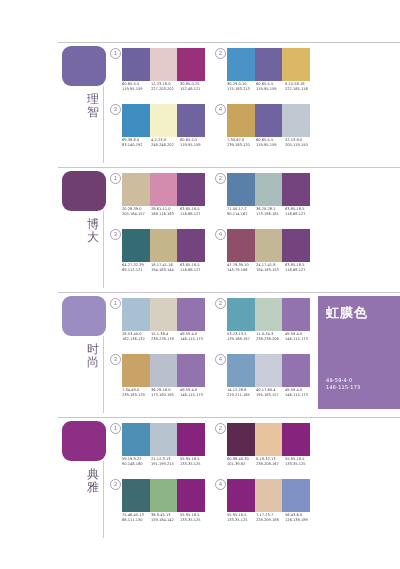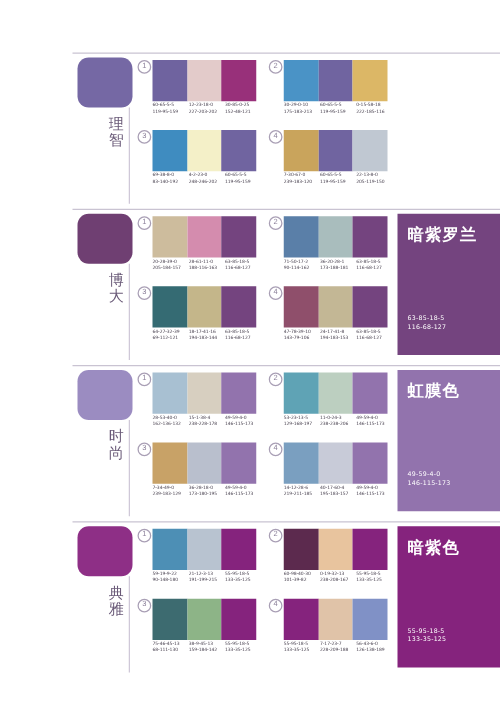--- a/index.html
+++ b/index.html
@@ -230,25 +230,20 @@
             <div class="codecell">
               <span class="c1">24-17-41-8</span>
               <span class="c2">194-183-153</span>
             </div>
             <div class="codecell">
               <span class="c1">63-85-18-5</span>
               <span class="c2">116-68-127</span>
             </div>
           </div>
         </div>
-        <div class="panel" style="top: 4px; height: 113px; background: rgb(116, 68, 127);">
-          <div class="pname">暗紫罗兰</div>
-          <div class="pc1" style="top: 81px;">63-85-18-5</div>
-          <div class="pc2" style="top: 88px;">116-68-127</div>
-        </div>
       </div>
       <div class="section" style="top: 292px; height: 125px;">
         <div class="sec-rule" style="top: 0px;"></div>
         <div class="tab" style="left: 62px; top: 4px; background: rgb(155, 140, 193);"></div>
         <div class="vline" style="left: 103px; top: 44px; height: 77px;"></div>
         <div class="vlabel" style="left: 84px; top: 50.5px;">
           <span>时</span>
           <span>尚</span>
         </div>
         <div class="group" style="left: 110px; top: 6px;">
@@ -434,20 +429,15 @@
             <div class="codecell">
               <span class="c1">7-17-23-7</span>
               <span class="c2">228-209-188</span>
             </div>
             <div class="codecell">
               <span class="c1">56-43-6-0</span>
               <span class="c2">126-138-189</span>
             </div>
           </div>
         </div>
-        <div class="panel" style="top: 4px; height: 113px; background: rgb(133, 35, 125);">
-          <div class="pname">暗紫色</div>
-          <div class="pc1" style="top: 81px;">55-95-18-5</div>
-          <div class="pc2" style="top: 88px;">133-35-125</div>
-        </div>
       </div>
     </div>
 </div>
 
 </body></html>

